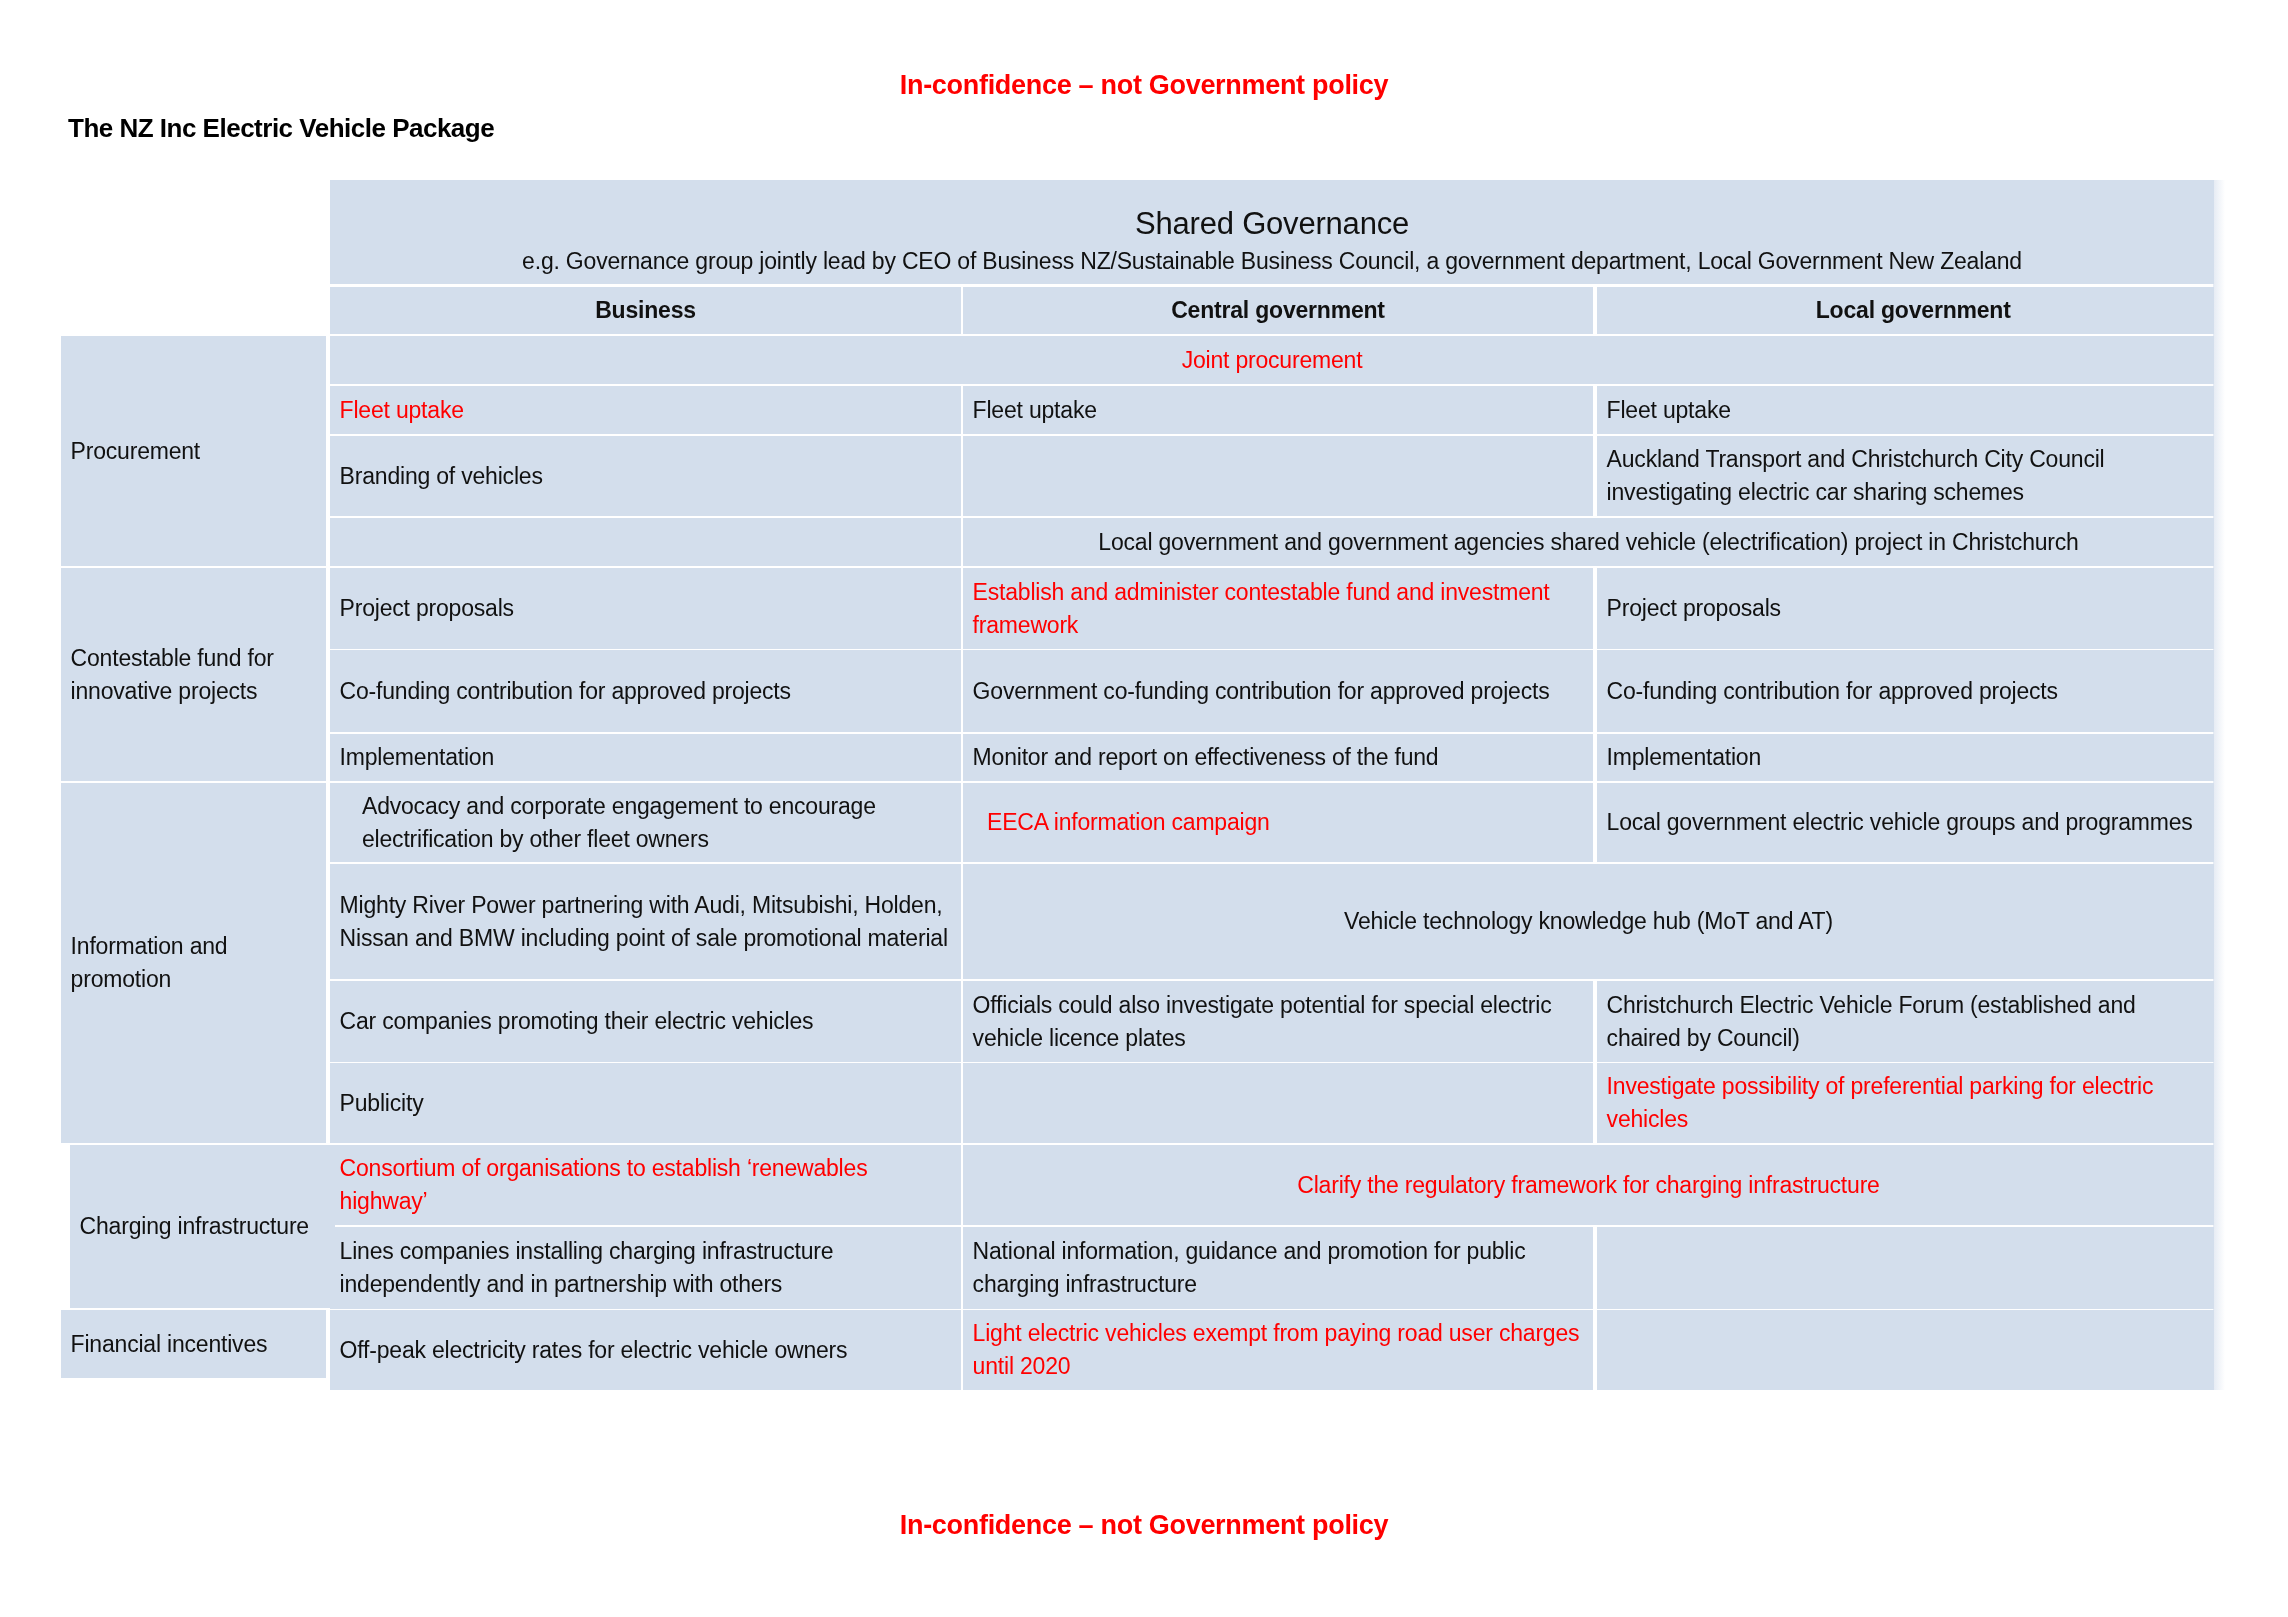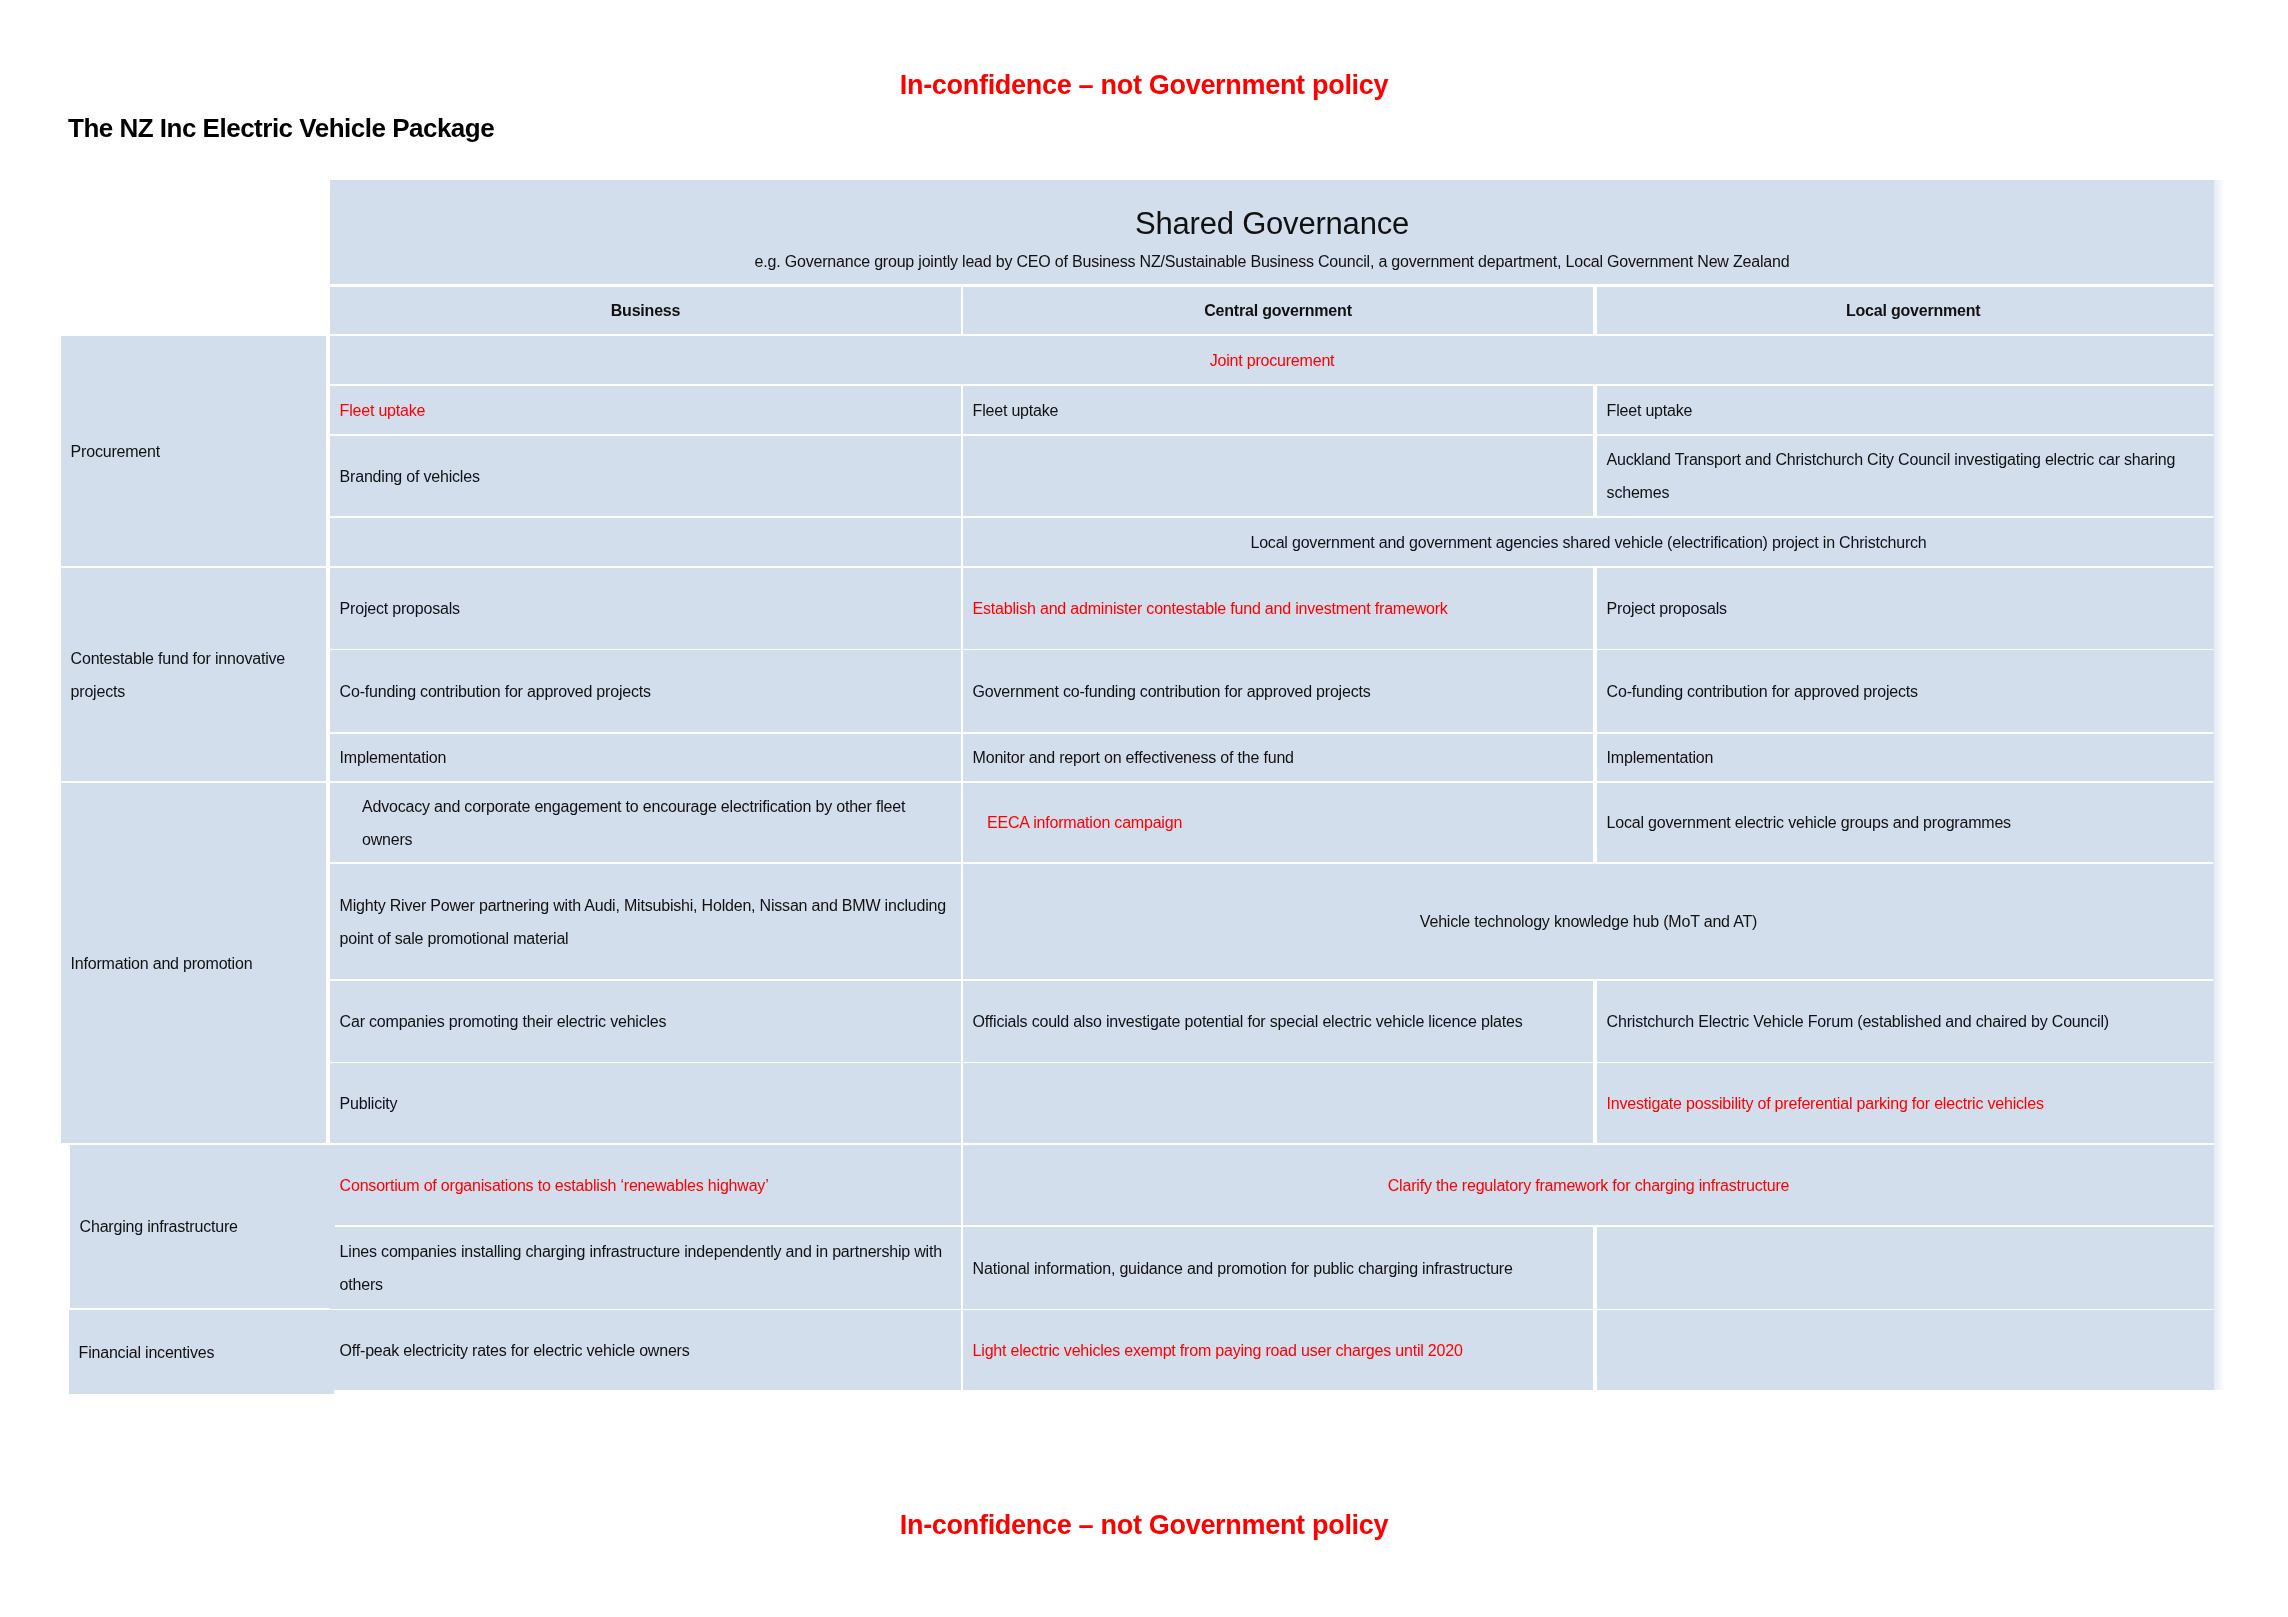--- a/index.html
+++ b/index.html
@@ -4,21 +4,21 @@
 <style>
   html, body { margin: 0; padding: 0; background: #ffffff; }
   body { width: 2288px; height: 1618px; position: relative; overflow: hidden;
          font-family: "Liberation Sans", "DejaVu Sans", sans-serif; color: #111; }
   .conf { position: absolute; left: 0; width: 2288px; text-align: center;
           color: #ff0000; font-weight: bold; font-size: 27px; letter-spacing: -0.3px; }
   .title { position: absolute; left: 68px; top: 113px; font-size: 26px; font-weight: bold;
            color: #000; letter-spacing: -0.5px; }
   .cell { position: absolute; background: #d3deec; box-sizing: border-box;
           display: flex; align-items: center; padding: 0 9.6px;
-          font-size: 16px; line-height: 33px; color: #111; letter-spacing: -0.2px; }
+          font-size: 23px; line-height: 33px; color: #111; letter-spacing: -0.2px; }
   .cell.center { justify-content: center; text-align: center; }
   .cell.red { color: #ff0000; }
   .cell.bold { font-weight: bold; }
   .gov-title { font-size: 31px; }
   .table-shadow { position: absolute; left: 2213px; top: 180px; width: 11.5px; height: 1210px;
                   background: linear-gradient(to right, #e4eaf3, #ffffff); }
 </style>
 </head>
 <body>
 
@@ -32,21 +32,21 @@
   <div class="cell center" style="left:330px; top:239px; width:1884px; height:45px;">e.g. Governance group jointly lead by CEO of Business NZ/Sustainable Business Council, a government department, Local Government New Zealand</div>
 
   <div class="cell center bold" style="left:330px; top:287px; width:631px; height:47px;">Business</div>
   <div class="cell center bold" style="left:963px; top:287px; width:630px; height:47px;">Central government</div>
   <div class="cell center bold" style="left:1597px; top:287px; width:617px; height:47px;padding-left:25px;">Local government</div>
 
   <div class="cell" style="left:61px; top:336px; width:265px; height:230px;">Procurement</div>
   <div class="cell" style="left:61px; top:568px; width:265px; height:213px;">Contestable fund for innovative projects</div>
   <div class="cell" style="left:61px; top:783px; width:265px; height:360px;">Information and promotion</div>
   <div class="cell" style="left:61px; top:1145px; width:265px; height:163px;margin-left:9px;">Charging infrastructure</div>
-  <div class="cell" style="left:69px; top:1310px; width:265px; height:84px;">Financial incentives</div>
+  <div class="cell" style="left:61px; top:1310px; width:265px; height:68px;">Financial incentives</div>
 
   <div class="cell center red" style="left:330px; top:336px; width:1884px; height:48px;">Joint procurement</div>
 
   <div class="cell red" style="left:330px; top:386px; width:631px; height:48px;">Fleet uptake</div>
   <div class="cell" style="left:963px; top:386px; width:630px; height:48px;">Fleet uptake</div>
   <div class="cell" style="left:1597px; top:386px; width:617px; height:48px;">Fleet uptake</div>
 
   <div class="cell" style="left:330px; top:436px; width:631px; height:80px;">Branding of vehicles</div>
   <div class="cell" style="left:963px; top:436px; width:630px; height:80px;"></div>
   <div class="cell" style="left:1597px; top:436px; width:617px; height:80px;">Auckland Transport and Christchurch City Council investigating electric car sharing schemes</div>

